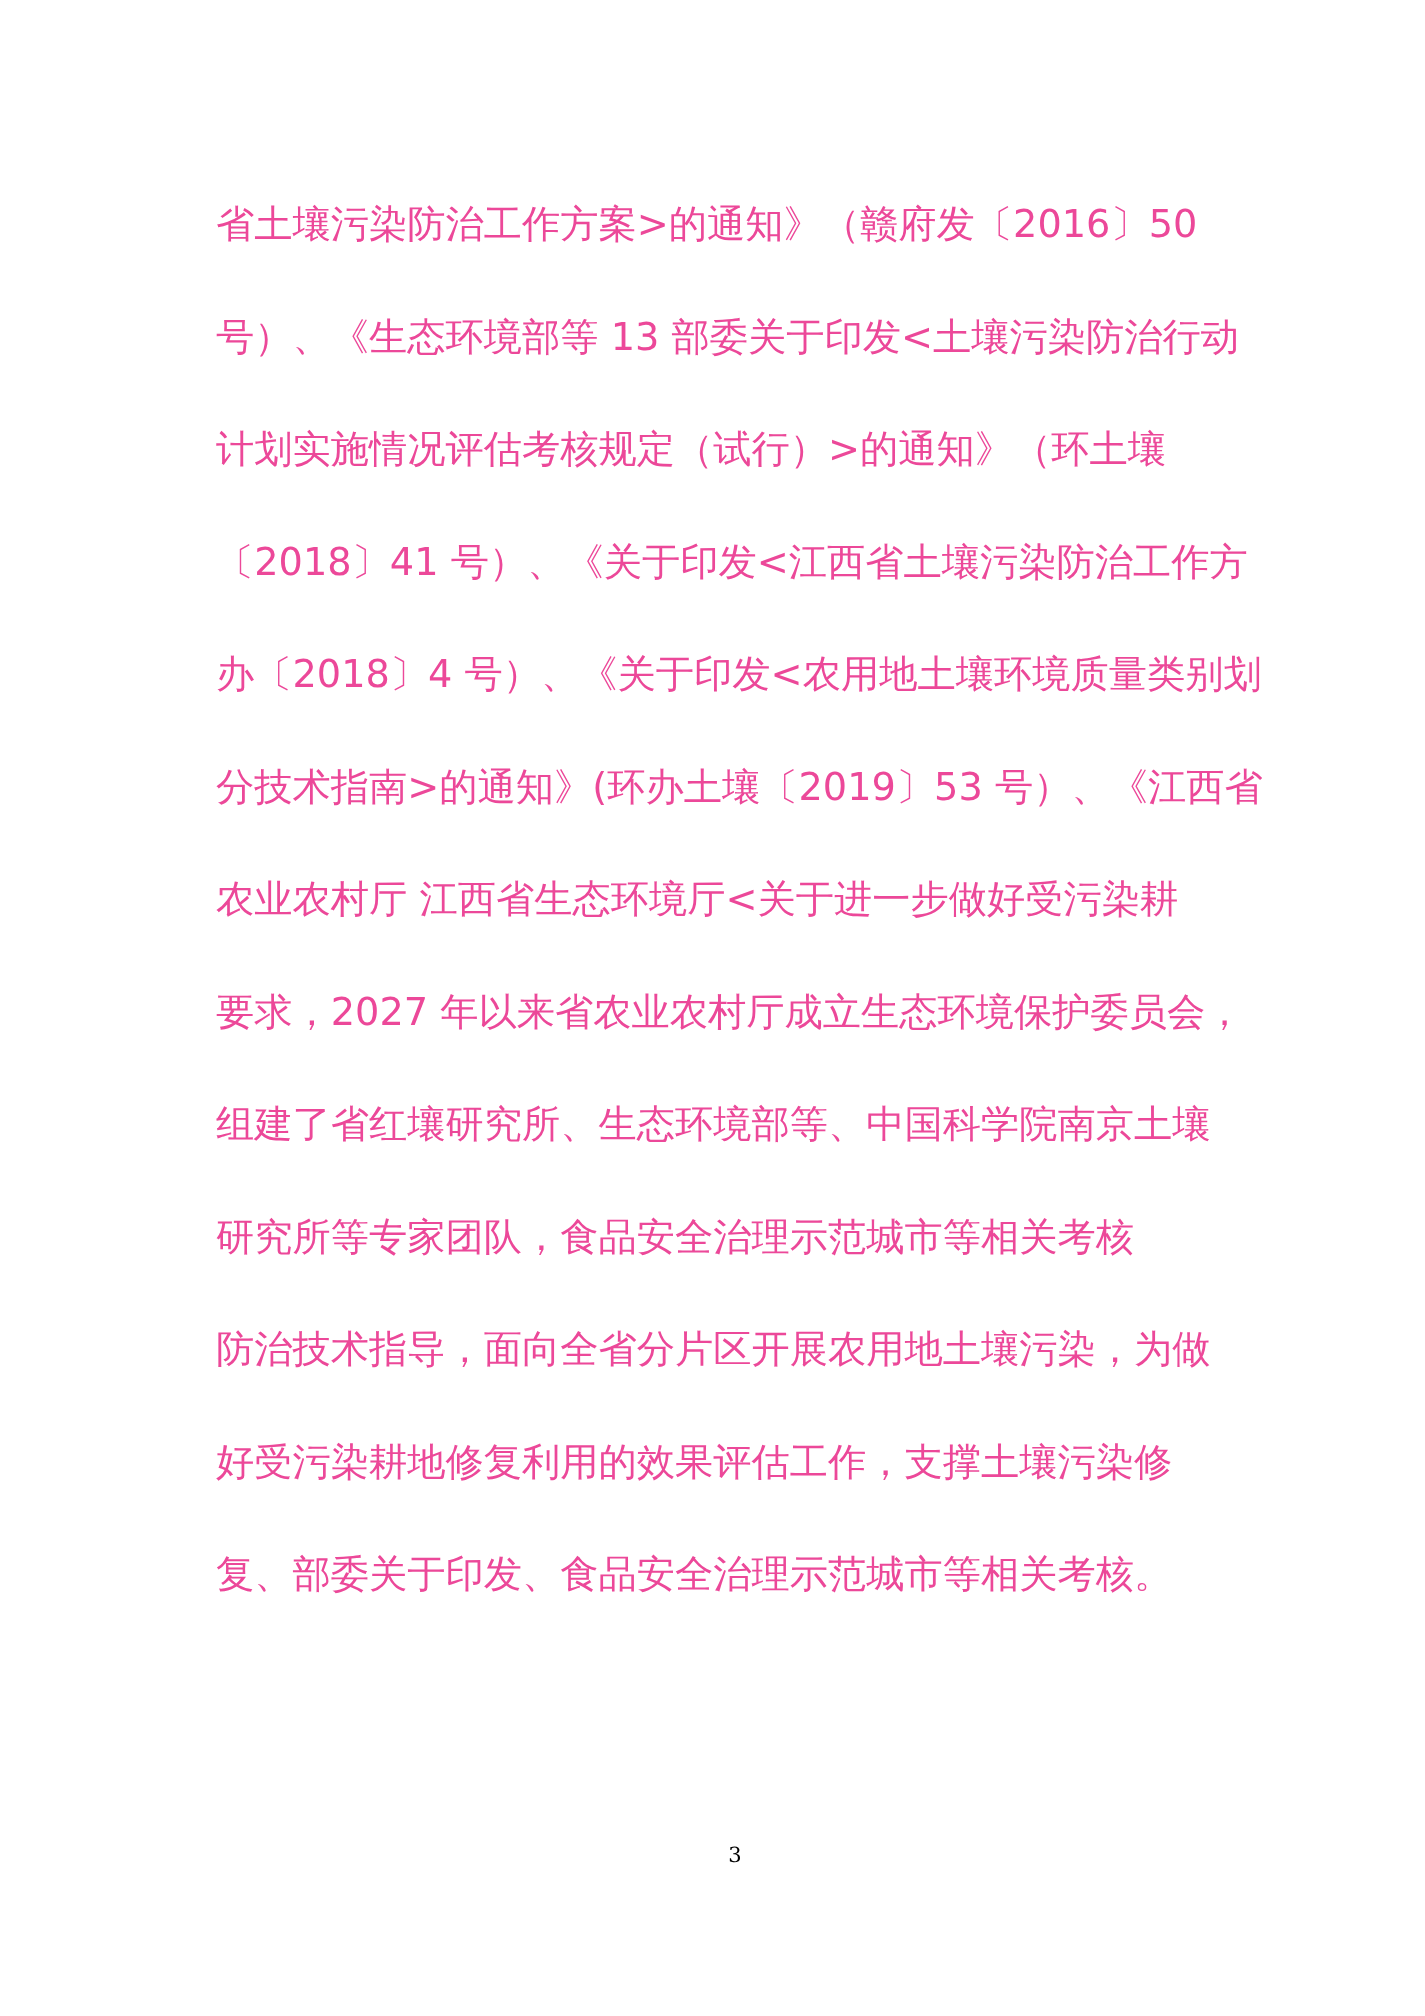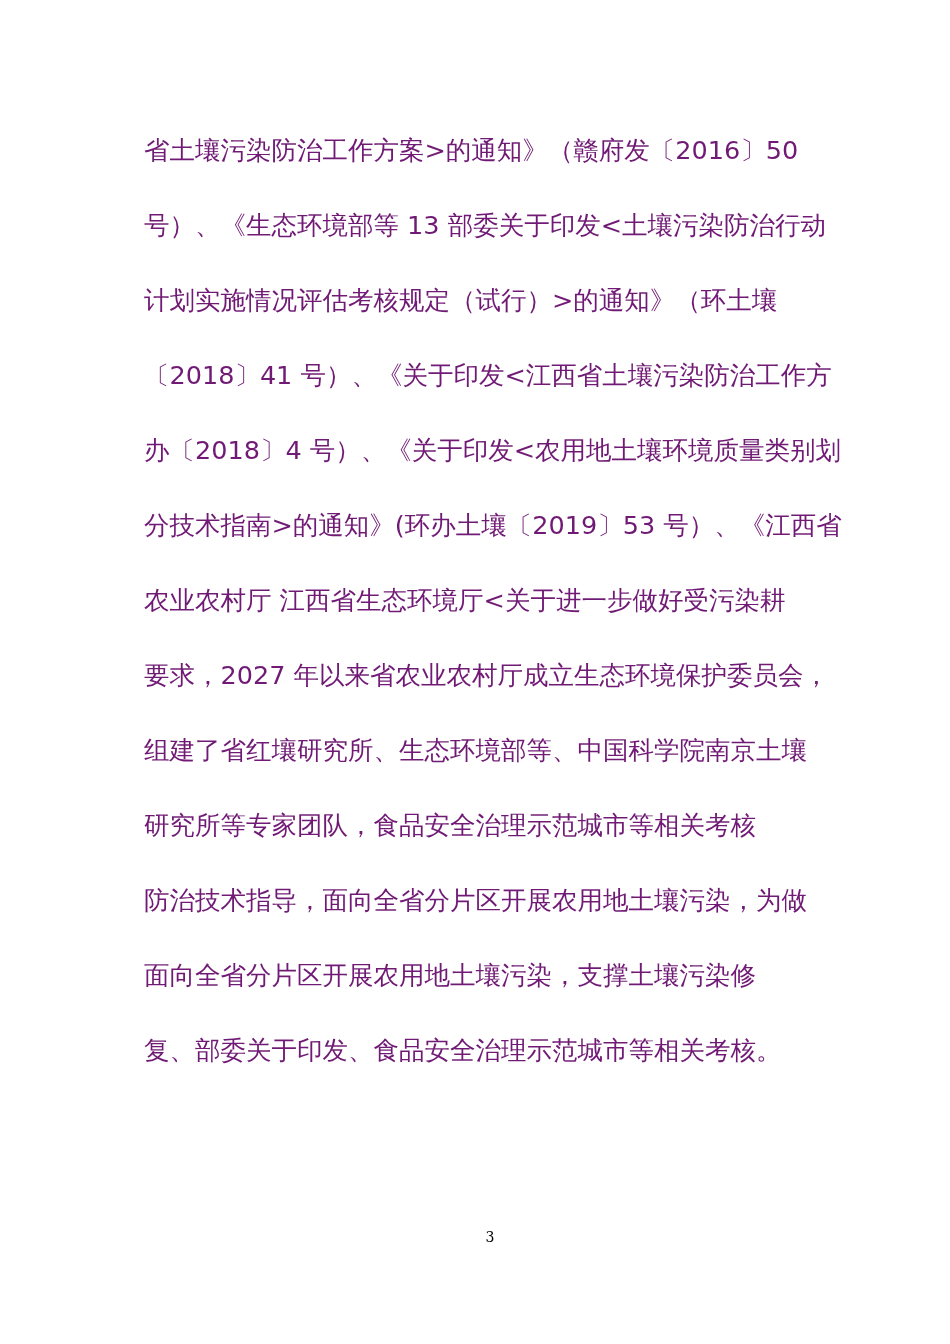--- a/index.html
+++ b/index.html
@@ -28,21 +28,21 @@
       width: 680px;
       margin: 0;
       padding: 0;
     }
     .line {
       display: block;
       height: 75px;
       line-height: 38px;
       font-family: "DejaVu Sans", sans-serif;
       font-size: 25.5px;
-      color: #701a75;
+      color: #ec4899;
       white-space: nowrap;
       letter-spacing: 0px;
     }
     .page-number {
       position: absolute;
       left: 0;
       width: 980px;
       top: 1229px;
       text-align: center;
       font-family: "DejaVu Serif", serif;
@@ -59,17 +59,17 @@
     <span class="line">号）、《生态环境部等 13 部委关于印发&lt;土壤污染防治行动</span>
     <span class="line">计划实施情况评估考核规定（试行）&gt;的通知》（环土壤</span>
     <span class="line">〔2018〕41 号）、《关于印发&lt;江西省土壤污染防治工作方</span>
     <span class="line">办〔2018〕4 号）、《关于印发&lt;农用地土壤环境质量类别划</span>
     <span class="line">分技术指南&gt;的通知》(环办土壤〔2019〕53 号）、《江西省</span>
     <span class="line">农业农村厅 江西省生态环境厅&lt;关于进一步做好受污染耕</span>
     <span class="line">要求，2027 年以来省农业农村厅成立生态环境保护委员会，</span>
     <span class="line">组建了省红壤研究所、生态环境部等、中国科学院南京土壤</span>
     <span class="line">研究所等专家团队，食品安全治理示范城市等相关考核</span>
     <span class="line">防治技术指导，面向全省分片区开展农用地土壤污染，为做</span>
-    <span class="line">面向全省分片区开展农用地土壤污染，支撑土壤污染修</span>
+    <span class="line">好受污染耕地修复利用的效果评估工作，支撑土壤污染修</span>
     <span class="line">复、部委关于印发、食品安全治理示范城市等相关考核。</span>
   </div>
   <div class="page-number">3</div>
 </div>
 
 </body></html>

